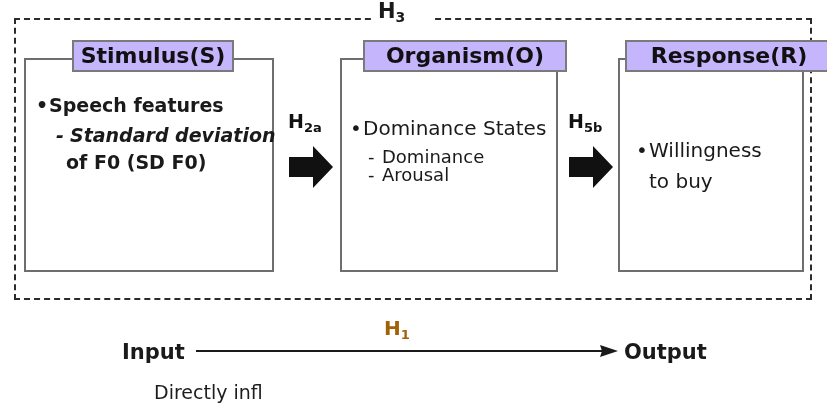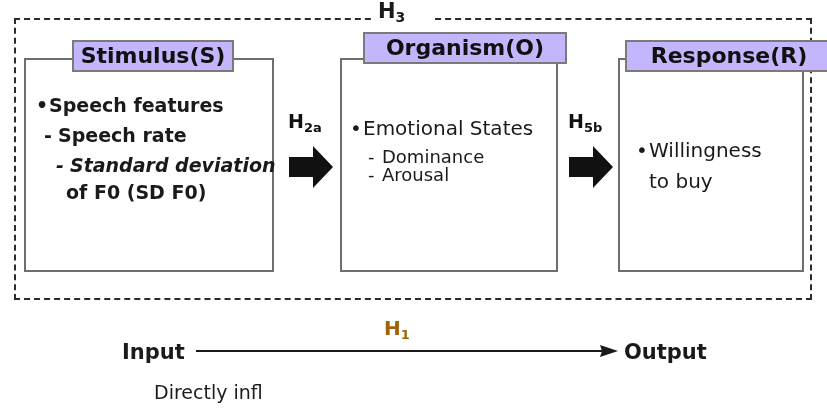--- a/index.html
+++ b/index.html
@@ -171,38 +171,37 @@
   <div class="dashed-frame"></div>
   <div class="h3-gap"></div>
   <div class="h3-label">
     <span>H</span><span class="sub">3</span>
   </div>
 
   <div class="panel" style="left:24px; top:58px; width:250px; height:214px;"></div>
   <div class="panel-title" style="left:72px; top:40px; width:162px;">Stimulus(S)</div>
   <div class="panel-body wt-bold" style="left:36px; top:96px; width:236px; font-size:19px;">
     <span class="bullet-line" style="margin-bottom:11px;"><span class="bullet-dot">•</span><span>Speech features</span></span>
-    <span class="sub-line" style="margin-left:8px; margin-bottom:11px;"><span class="dash">-</span><span>Speech rate</span></span>
     <span class="sub-line" style="margin-left:20px; margin-bottom:8px;font-style:italic;"><span class="dash">-</span><span>Standard deviation</span></span>
     <span class="cont-line" style="margin-left:30px;"><span>of F0 (SD F0)</span></span>
   </div>
 
   <div class="arrow-group" style="left:286px; top:112px; width:52px; height:90px;">
     <div class="arrow-label" style="left:2px; top:0px;">
       <span>H</span><span class="sub">2a</span>
     </div>
     <svg class="block-arrow" style="left:1px; top:33px;" width="48" height="44" viewBox="0 0 48 44">
       <polygon points="2,12 26,12 26,1 46,22 26,43 26,32 2,32" fill="#111111"></polygon>
     </svg>
   </div>
 
   <div class="panel" style="left:340px; top:58px; width:218px; height:214px;"></div>
-  <div class="panel-title" style="left:363px; top:32px; width:204px;">Organism(O)</div>
+  <div class="panel-title" style="left:363px; top:40px; width:204px;">Organism(O)</div>
   <div class="panel-body wt-reg" style="left:350px; top:118px; width:206px; font-size:20px;">
-    <span class="bullet-line" style="margin-bottom:10px;"><span class="bullet-dot">•</span><span>Emotional States</span></span>
+    <span class="bullet-line" style="margin-bottom:10px;"><span class="bullet-dot">•</span><span>Dominance States</span></span>
     <span class="sub-line" style="margin-left:18px; font-size:18px;"><span class="dash">-</span><span>Dominance</span></span>
     <span class="sub-line" style="margin-left:18px; margin-bottom:9px; font-size:18px;"><span class="dash">-</span><span>Arousal</span></span>
   </div>
 
   <div class="arrow-group" style="left:566px; top:112px; width:52px; height:90px;">
     <div class="arrow-label" style="left:2px; top:0px;">
       <span>H</span><span class="sub">5b</span>
     </div>
     <svg class="block-arrow" style="left:1px; top:33px;" width="48" height="44" viewBox="0 0 48 44">
       <polygon points="2,12 26,12 26,1 46,22 26,43 26,32 2,32" fill="#111111"></polygon>

